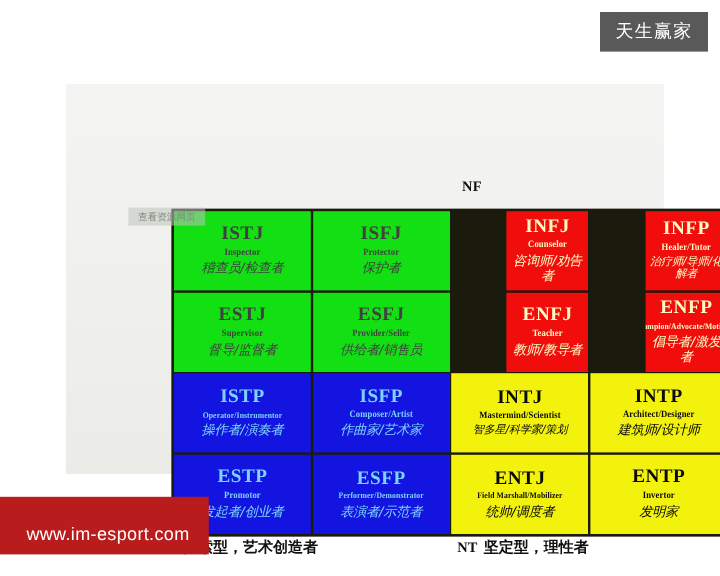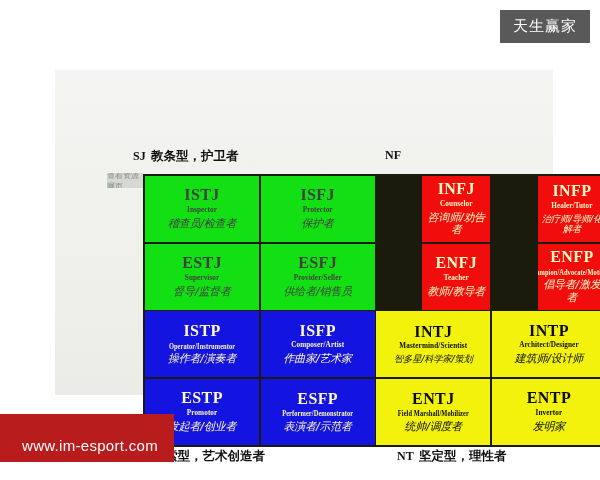--- a/index.html
+++ b/index.html
@@ -23,21 +23,21 @@
   .band{
     position:absolute;z-index:2;display:flex;align-items:center;
     font-weight:bold;color:#111;white-space:nowrap;
   }
   .band .lat{font-family:"Liberation Serif", serif;font-size:12px;letter-spacing:.2px;}
   .band .cjk{font-family:"DejaVu Sans", sans-serif;font-size:12.5px;margin-left:5px;}
 
   #band-sj{left:78px;top:78px;}
   #band-nf{left:330px;top:78px;}
   #band-sp{left:78px;top:378px;}
-  #band-nt{left:342px;top:378px;}
+  #band-nt{left:326px;top:378px;}
 
   
   #mbti-grid{
     position:absolute;left:88px;top:104px;width:465px;height:273px;z-index:3;
     display:grid;grid-template-columns:repeat(4,1fr);grid-template-rows:repeat(4,1fr);
     background:#1a1a0d;gap:1.5px;border:2px solid #1a1a0d;box-sizing:border-box;
   }
   .cell{
     display:flex;flex-direction:column;align-items:center;justify-content:center;
     overflow:hidden;text-align:center;padding:2px 1px;box-sizing:border-box;
@@ -53,26 +53,26 @@
   }
   .zh{
     font-family:"DejaVu Sans", sans-serif;font-size:11px;line-height:1.15;
     margin-top:3px;letter-spacing:-.2px;font-style:italic;
   }
   .zh.small{font-size:9.3px;}
   .role.tiny{font-size:6.4px;}
 
   .q-green{background:#12e012;color:#404040;}
   .q-red{background:#f20d0d;color:#fef9c3;margin-left:46px;}
-  .q-blue{background:#1414e0;color:#fef9c3;}
+  .q-blue{background:#1414e0;color:#7dd3fc;}
   .q-yellow{background:#f2f20d;color:#0a0a0a;}
 
   
   #edge-watermark{
-    position:absolute;left:52px;top:103px;width:36px;height:15px;z-index:6;
+    position:absolute;left:52px;top:103px;width:64px;height:15px;z-index:6;
     background:rgba(190,195,190,.55);
     font-family:"DejaVu Sans", sans-serif;font-size:8px;color:#7d8a7d;
     display:flex;align-items:center;justify-content:center;overflow:hidden;
     filter:blur(.4px);
   }
 
   
   #brand-badge{
     position:absolute;right:10px;top:10px;z-index:10;
     background:#595959;color:#ffffff;
@@ -84,24 +84,20 @@
     background:#b91c1c;color:#ffffff;
     font-family:"Liberation Sans", sans-serif;font-size:15px;
     padding:23px 16px 8px 22px;letter-spacing:.3px;
   }
 </style>
 </head>
 <body>
 
 <div id="slide-card">
 
-  <div class="band" id="band-sj">
-    <span class="lat">SJ</span>
-    <span class="cjk">教条型，护卫者</span>
-  </div>
 
   <div class="band" id="band-nf">
     <span class="lat">NF</span>
   </div>
 
   <div class="band" id="band-sp">
     <span class="lat">SP</span>
     <span class="cjk">探索型，艺术创造者</span>
   </div>
 

